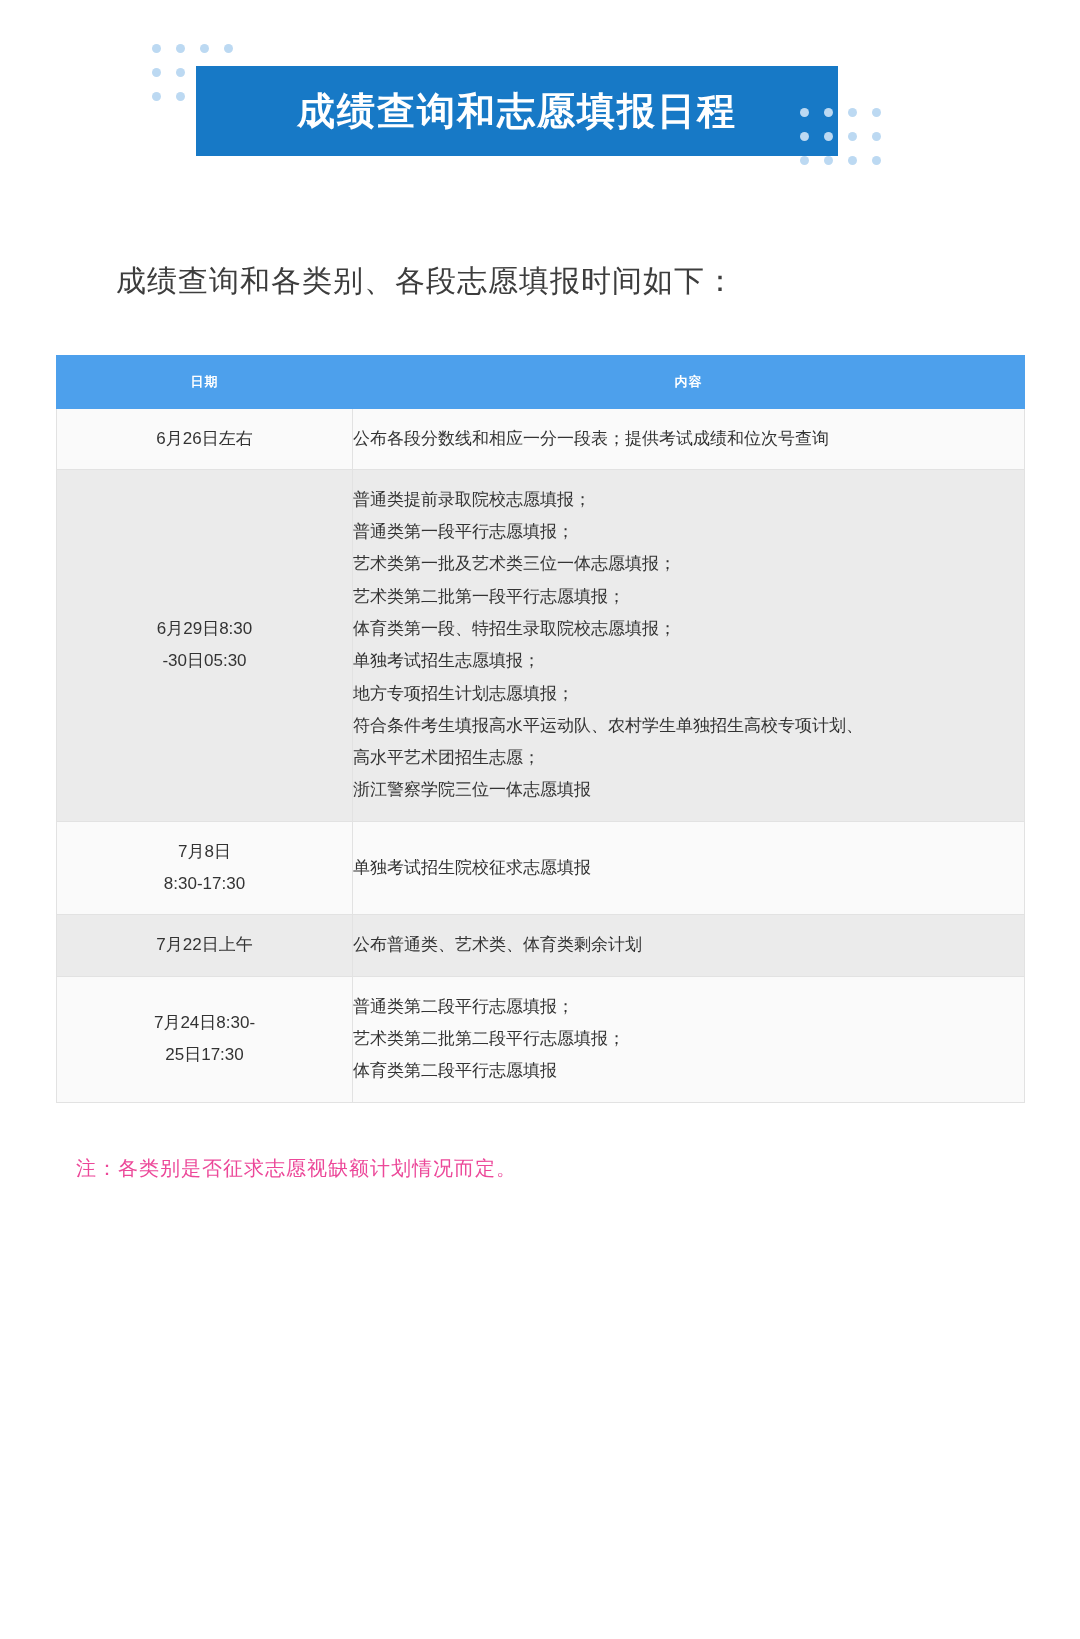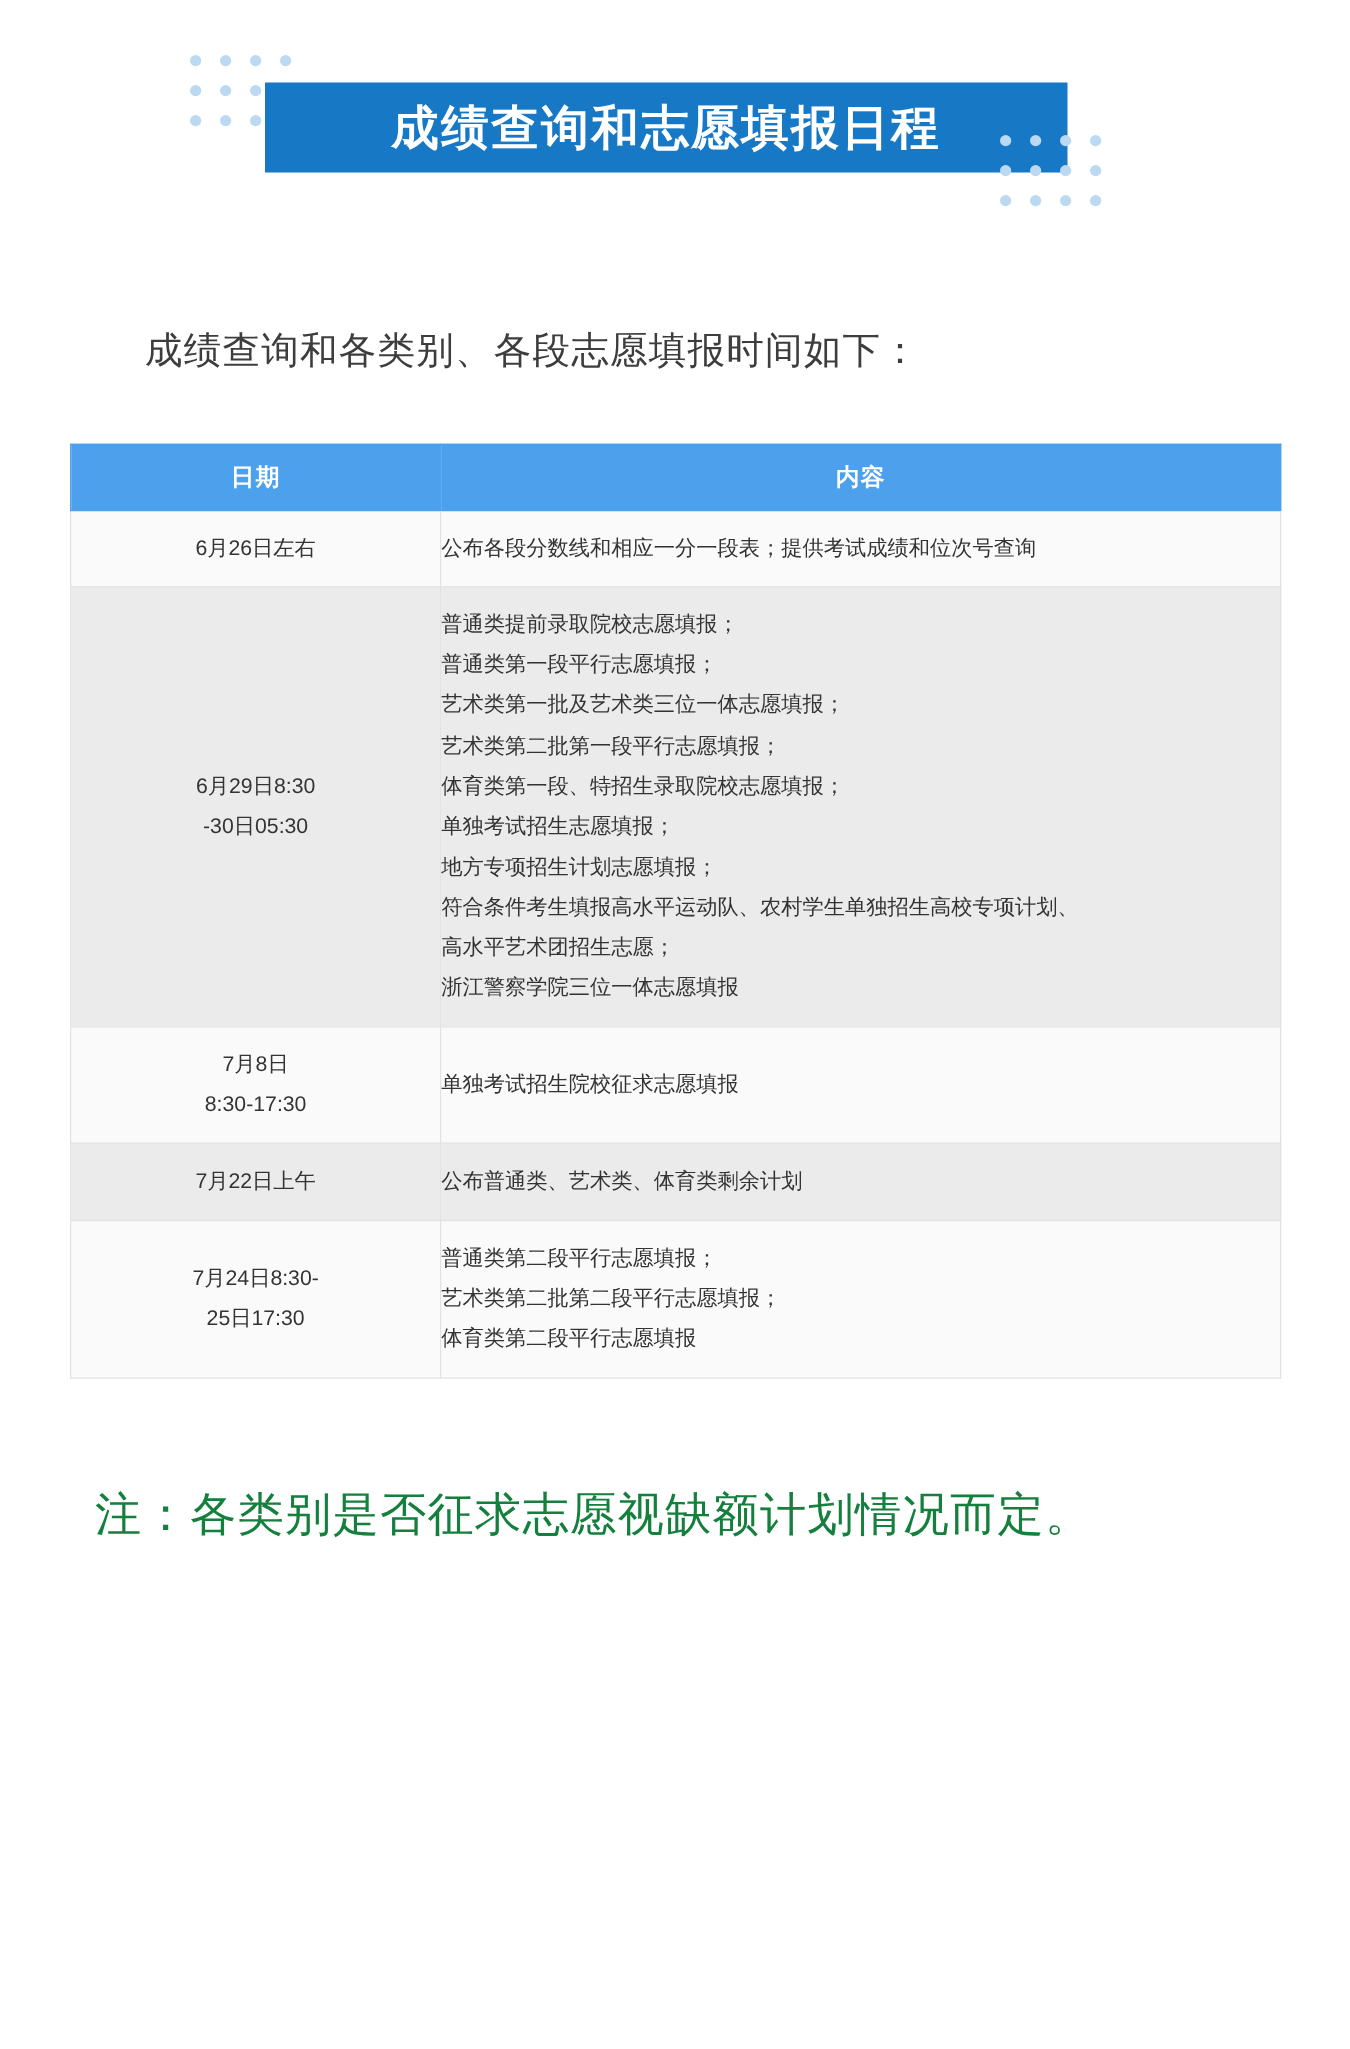--- a/index.html
+++ b/index.html
@@ -43,24 +43,24 @@
   }
   .dot {
     position: absolute;
     width: 9px;
     height: 9px;
     border-radius: 50%;
     background: #bcd9f2;
   }
   .title-bar {
     position: absolute;
-    left: 212px;
+    left: 196px;
     top: 66px;
     width: 642px;
-    height: 72px;
+    height: 90px;
     background: #1779c6;
     display: flex;
     align-items: center;
     justify-content: center;
   }
   .title-text {
     color: #ffffff;
     font-size: 38px;
     font-weight: bold;
     letter-spacing: 2px;
@@ -82,21 +82,21 @@
     margin: 44px 56px 0 56px;
   }
   table.schedule {
     width: 968px;
     border-collapse: collapse;
     table-layout: fixed;
   }
   table.schedule th {
     background: #4da0ec;
     color: #ffffff;
-    font-size: 19px;
+    font-size: 13px;
     font-weight: bold;
     height: 50px;
     border: 1px solid #4da0ec;
     letter-spacing: 1px;
   }
   table.schedule col.c-date { width: 296px; }
   table.schedule col.c-content { width: 672px; }
 
   table.schedule td {
     border: 1px solid #e2e2e2;
@@ -117,23 +117,23 @@
     padding-left: 18px;
     padding-right: 12px;
   }
   tr.shade td { background: #ebebeb; }
   tr.plain td { background: #fafafa; }
   tr.bold td { font-weight: normal; }
   .line { display: block; }
 
   
   .footnote {
-    margin: 84px 56px 40px 56px;
-    font-size: 37px;
-    color: #15803d;
+    margin: 52px 56px 40px 56px;
+    font-size: 20px;
+    color: #ec4899;
     letter-spacing: 1px;
     text-indent: 20px;
   }
 </style>
 </head>
 <body>
 
 <div class="page">
 
   <div class="header">

